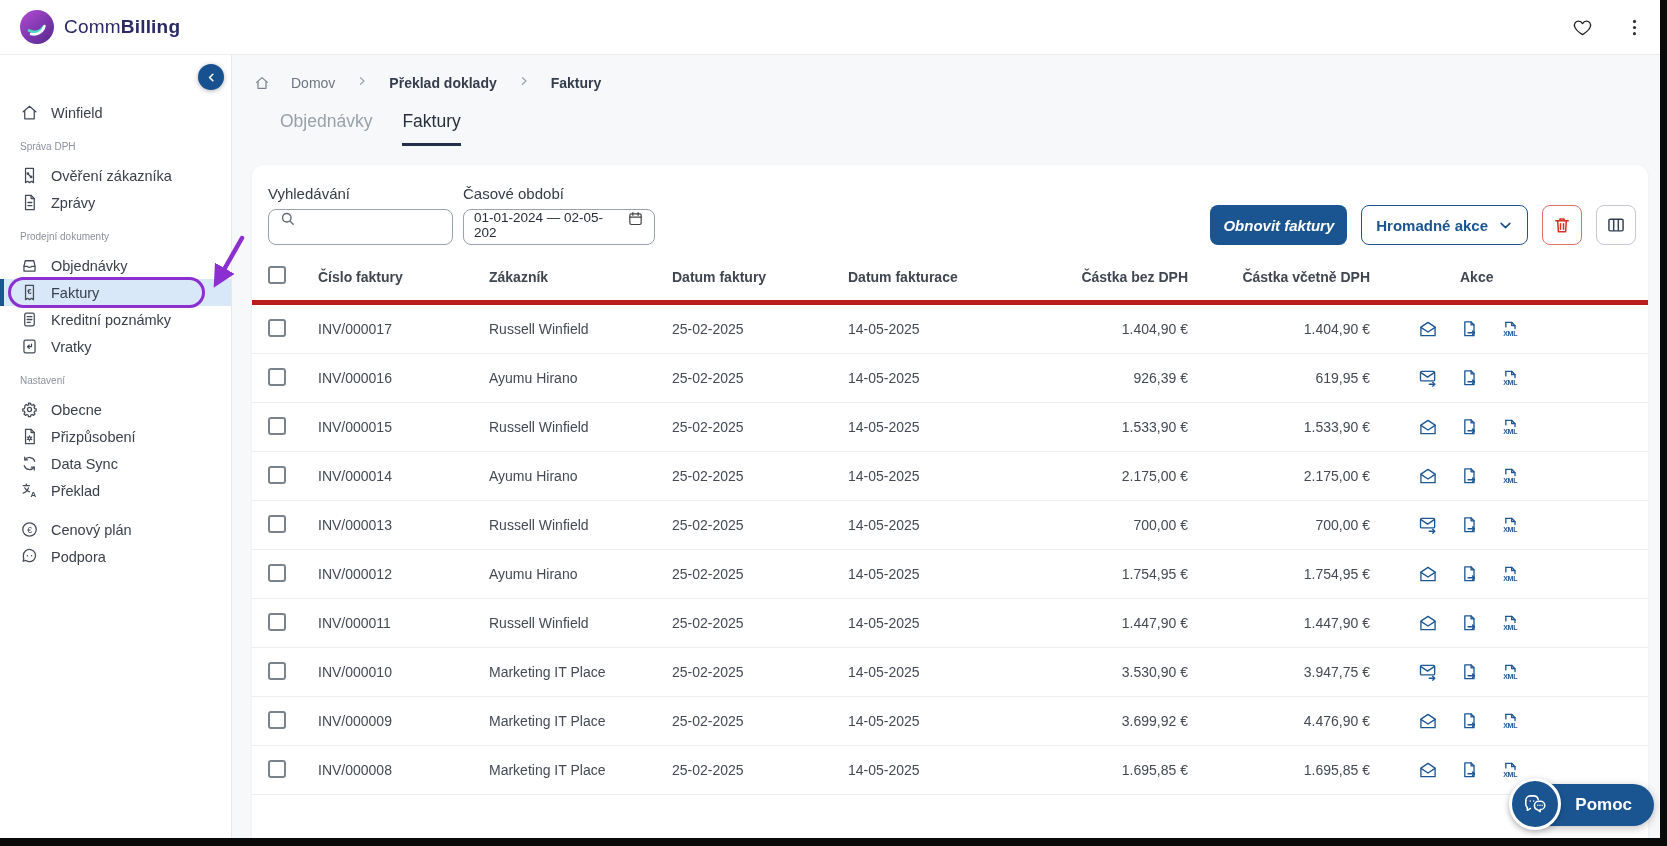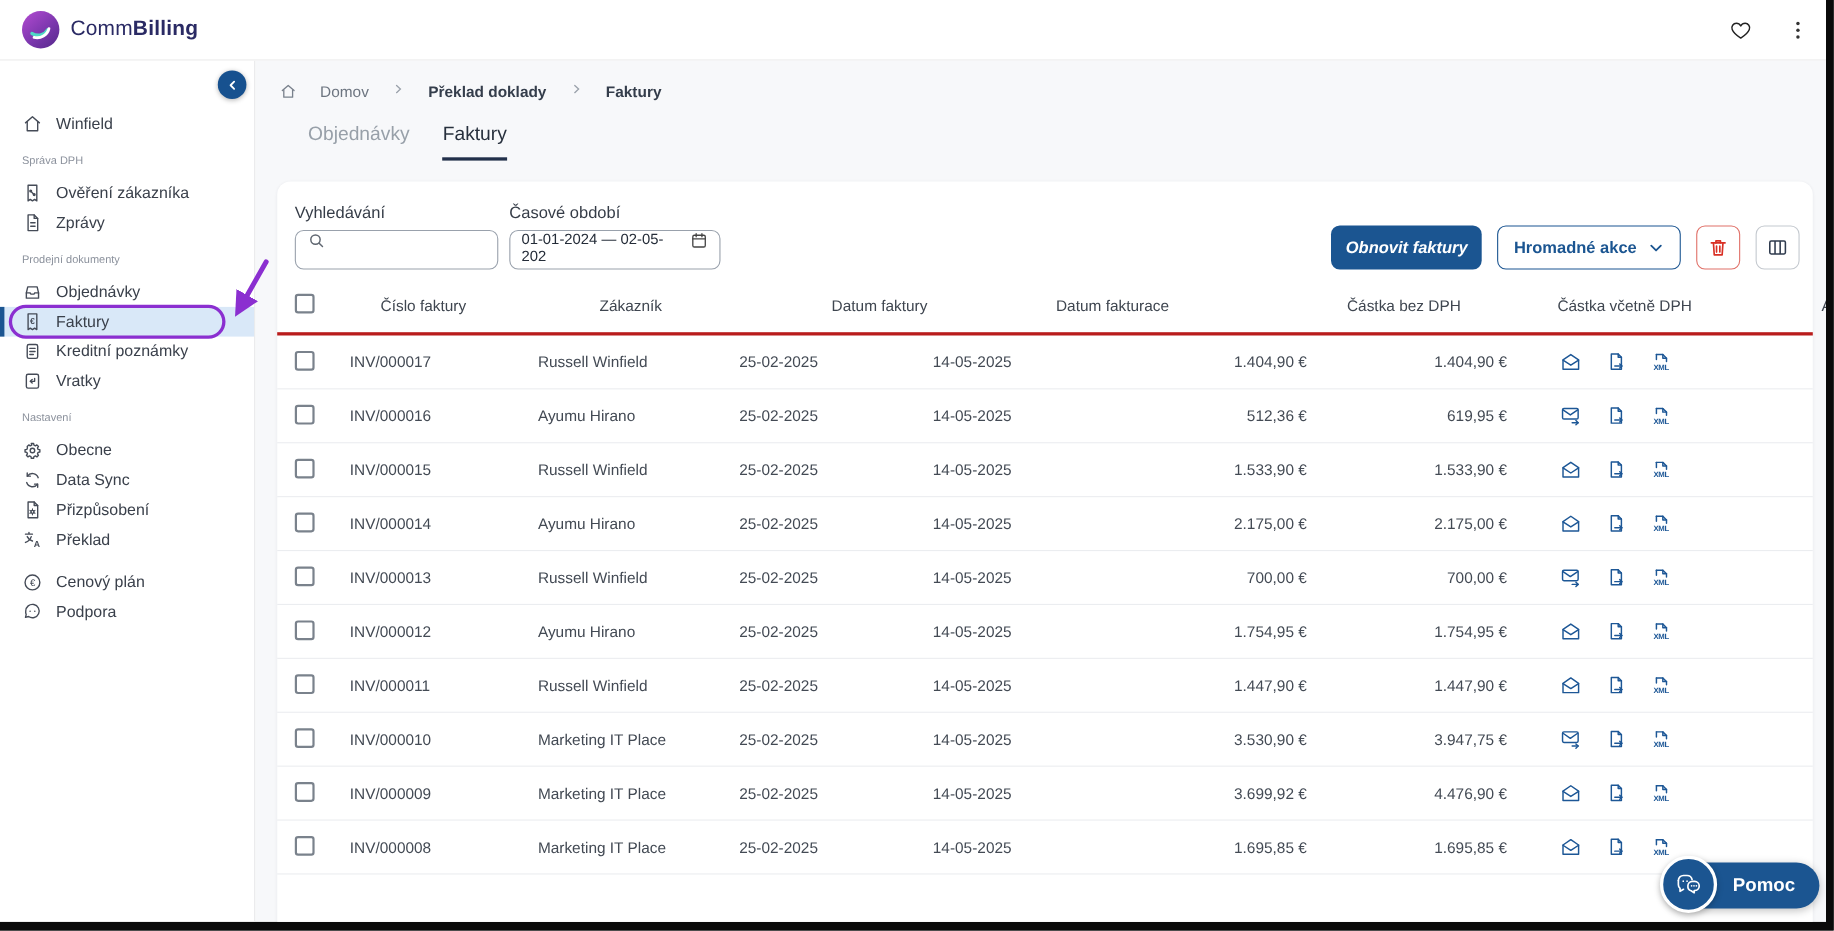--- a/index.html
+++ b/index.html
@@ -81,21 +81,21 @@
   .btn-outline svg { width:15px; height:15px; }
   .btn-square { width:40px; height:40px; border-radius:8px; background:#fff; display:flex; align-items:center;
                 justify-content:center; cursor:pointer; }
   .btn-square svg { width:20px; height:20px; }
   .btn-trash { border:1.6px solid #e07068; color:var(--danger); }
   .btn-cols  { border:1.3px solid #c4c9cf; color:#2f3b4e; }
 
   
   .thead, .trow { display:grid; grid-template-columns:50px 171px 183px 176px 230px 110px 182px 1fr;
                   padding:0 16px; align-items:center; }
-  .thead { height:52px; border-bottom:3px solid #b91c1c; font-size:14px; font-weight:400; color:#3f4650;gap:28px; }
+  .thead { height:52px; border-bottom:5px solid #b91c1c; font-size:14px; font-weight:700; color:#3f4650; }
   .trow  { height:49px; border-bottom:1px solid #ebedf0; font-size:14px; color:var(--ink); }
   .hc.amt, .c.amt { text-align:right; }
   .hc.akce { padding-left:90px; }
   .cb { width:18px; height:18px; border:2px solid #7a828c; border-radius:3px; display:inline-block; background:#fff; cursor:pointer; }
   .actions { display:flex; gap:21px; padding-left:48px; }
   .act { width:20px; height:20px; color:#1d5796; cursor:pointer; display:flex; }
   .act svg { width:20px; height:20px; }
 
   
   .annot-arrow { position:absolute; left:205px; top:232px; width:45px; height:65px; z-index:7; pointer-events:none; }
@@ -217,38 +217,38 @@
               <svg viewBox="0 0 24 24" fill="none" stroke="currentColor" stroke-width="1.6" stroke-linecap="round" stroke-linejoin="round">
                 <path d="M10.7 4h2.6l.4 2 1.7.7 1.7-1.1 1.8 1.8-1.1 1.7.7 1.7 2 .4v2.6l-2 .4-.7 1.7 1.1 1.7-1.8 1.8-1.7-1.1-1.7.7-.4 2h-2.6l-.4-2-1.7-.7-1.7 1.1-1.8-1.8 1.1-1.7-.7-1.7-2-.4v-2.6l2-.4.7-1.7L6 7.4l1.8-1.8 1.7 1.1 1.7-.7z"></path>
                 <circle cx="12" cy="12" r="2.6"></circle>
               </svg>
             </span>
             <span>Obecne</span>
           </div>
           <div class="nav-item">
             <span class="nav-ic">
               <svg viewBox="0 0 24 24" fill="none" stroke="currentColor" stroke-width="1.6" stroke-linecap="round" stroke-linejoin="round">
+                <path d="M7 3h7l4 4v14H7z"></path>
+                <path d="M14 3v4h4"></path>
+                <circle cx="12" cy="14.3" r="1.7"></circle>
+                <path d="M12 10.9v1.1M12 16.6v1.1M9.1 12.6l1 .6M13.9 15.4l1 .6M14.9 12.6l-1 .6M10.1 15.4l-1 .6" stroke-width="1.3"></path>
+              </svg>
+            </span>
+            <span>Přizpůsobení</span>
+          </div>
+          <div class="nav-item">
+            <span class="nav-ic">
+              <svg viewBox="0 0 24 24" fill="none" stroke="currentColor" stroke-width="1.6" stroke-linecap="round" stroke-linejoin="round">
                 <path d="M18.6 9.2A7 7 0 0 0 6.2 7.4"></path>
                 <path d="M6 3.8v3.6h3.6"></path>
                 <path d="M5.4 14.8a7 7 0 0 0 12.4 1.8"></path>
                 <path d="M18 20.2v-3.6h-3.6"></path>
               </svg>
             </span>
             <span>Data Sync</span>
-          </div>
-          <div class="nav-item">
-            <span class="nav-ic">
-              <svg viewBox="0 0 24 24" fill="none" stroke="currentColor" stroke-width="1.6" stroke-linecap="round" stroke-linejoin="round">
-                <path d="M7 3h7l4 4v14H7z"></path>
-                <path d="M14 3v4h4"></path>
-                <circle cx="12" cy="14.3" r="1.7"></circle>
-                <path d="M12 10.9v1.1M12 16.6v1.1M9.1 12.6l1 .6M13.9 15.4l1 .6M14.9 12.6l-1 .6M10.1 15.4l-1 .6" stroke-width="1.3"></path>
-              </svg>
-            </span>
-            <span>Přizpůsobení</span>
           </div>
           <div class="nav-item">
             <span class="nav-ic">
               <svg viewBox="0 0 24 24" fill="none" stroke="currentColor" stroke-width="1.6" stroke-linecap="round" stroke-linejoin="round">
                 <path d="M4 5.8h8M8 3.8v2"></path>
                 <path d="M6 8.6c1.2 2.6 3.6 4.4 6 5.1"></path>
                 <path d="M10.6 8.6c-.9 3-3.6 5.6-6.6 6.7"></path>
                 <text x="17" y="20.5" font-size="10" font-weight="bold" text-anchor="middle" fill="currentColor" stroke="none">A</text>
               </svg>
             </span>
@@ -403,21 +403,21 @@
                   </svg>
                 </span>
     </div>
   </div>
             <div class="trow">
     <div class="c"><span class="cb"></span></div>
     <div class="c">INV/000016</div>
     <div class="c">Ayumu Hirano</div>
     <div class="c">25-02-2025</div>
     <div class="c">14-05-2025</div>
-    <div class="c amt">512,36 €</div>
+    <div class="c amt">926,39 €</div>
     <div class="c amt">619,95 €</div>
     <div class="c actions">
       <span class="act">
                   <svg viewBox="0 0 24 24" fill="none" stroke="currentColor" stroke-width="1.6" stroke-linecap="round" stroke-linejoin="round">
                     <rect x="3" y="4" width="17" height="11.5" rx="1.5"></rect>
                     <path d="M3.5 5.5 11.5 11l8-5.5"></path>
                     <path d="M13.5 19.5h6.5"></path>
                     <path d="M17.6 17.2l2.4 2.3-2.4 2.3"></path>
                   </svg>
                 </span>

